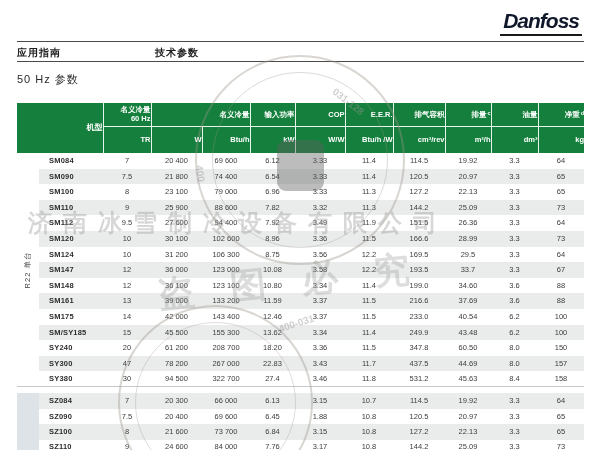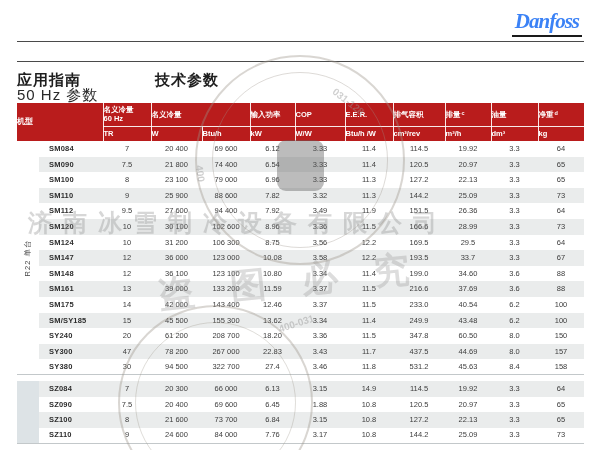--- a/index.html
+++ b/index.html
@@ -6,42 +6,42 @@
   html,body { background:#888; }
   #page {
     position:relative; width:600px; height:450px; margin:0 auto;
     background:#ffffff; overflow:hidden;
     font-family:"Liberation Sans","DejaVu Sans",sans-serif;
   }
 
   
   .logo {
     position:absolute; top:9px; right:18px;
-    font-family:Liberation Serif, serif;
-    font-style:italic; font-weight:bold; font-size:21px; color:#3b82f6;
+    font-family:Liberation Sans, sans-serif;
+    font-style:italic; font-weight:bold; font-size:21px; color:#0f172a;
     letter-spacing:-1px; border-bottom:2px solid #1a1a1a; padding:0 3px 1px 3px;
   }
   .rule { position:absolute; left:17px; width:567px; height:0; border-top:1.4px solid #4a4a4a; }
   .rule1 { top:41px; }
   .rule2 { top:61px; }
-  .nav-label { position:absolute; top:46px; font-size:15px; font-weight:bold; color:#1e1e1e; letter-spacing:1px;margin-top:25px; }
+  .nav-label { position:absolute; top:46px; font-size:10px; font-weight:bold; color:#1e1e1e; letter-spacing:1px; }
   .nav-left { left:17px; }
   .nav-center { left:155px; }
-  .section-title { position:absolute; top:86px; left:17px; font-size:15px; color:#2a2a2a; letter-spacing:1px;text-align:center; }
+  .section-title { position:absolute; top:72px; left:17px; font-size:11px; color:#2a2a2a; letter-spacing:1px;text-align:center; }
 
   
   .tbl-wrap { position:absolute; top:103px; left:17px; width:567px; }
   table { width:567px; table-layout:fixed; border-collapse:collapse; border-spacing:0; }
   thead th {
-    background:#b91c1c; color:#fff; font-size:7.5px; font-weight:bold;
-    text-align:left; vertical-align:middle; line-height:1.2; padding:0;
+    background:#15803d; color:#fff; font-size:7.5px; font-weight:bold;
+    text-align:right; vertical-align:middle; line-height:1.2; padding:0;
     border-right:1px solid rgba(255,255,255,.9);
   }
   thead tr.r1 { height:23px; }
-  thead tr.r2 { height:15px; }
+  thead tr.r2 { height:27px; }
   thead tr.r1 th { border-bottom:1px solid rgba(255,255,255,.9); }
   thead tr.r1 th:last-child, thead tr.r2 th:last-child { border-right:none; }
   thead th.model-h { border-bottom:none; font-size:8px; }
   thead th.pre { white-space:pre-line; }
   .sup { font-size:5.5px; vertical-align:2px; margin-left:1px; font-weight:bold; }
 
   tbody tr { height:15.6px; }
   tbody td {
     font-size:7.5px; color:#3c3c3c; text-align:center; vertical-align:middle;
     padding:0; line-height:1;
@@ -343,21 +343,21 @@
             <td colspan="12"></td>
           </tr>
           <tr class="stripe">
             <td rowspan="4" class="group-cell gray"></td>
             <td class="model-cell">SZ084</td>
             <td>7</td>
             <td>20 300</td>
             <td>66 000</td>
             <td>6.13</td>
             <td>3.15</td>
-            <td>14.9</td>
+            <td>10.7</td>
             <td>114.5</td>
             <td>19.92</td>
             <td>3.3</td>
             <td>64</td>
           </tr>
           <tr>
             <td class="model-cell">SZ090</td>
             <td>7.5</td>
             <td>20 400</td>
             <td>69 600</td>

